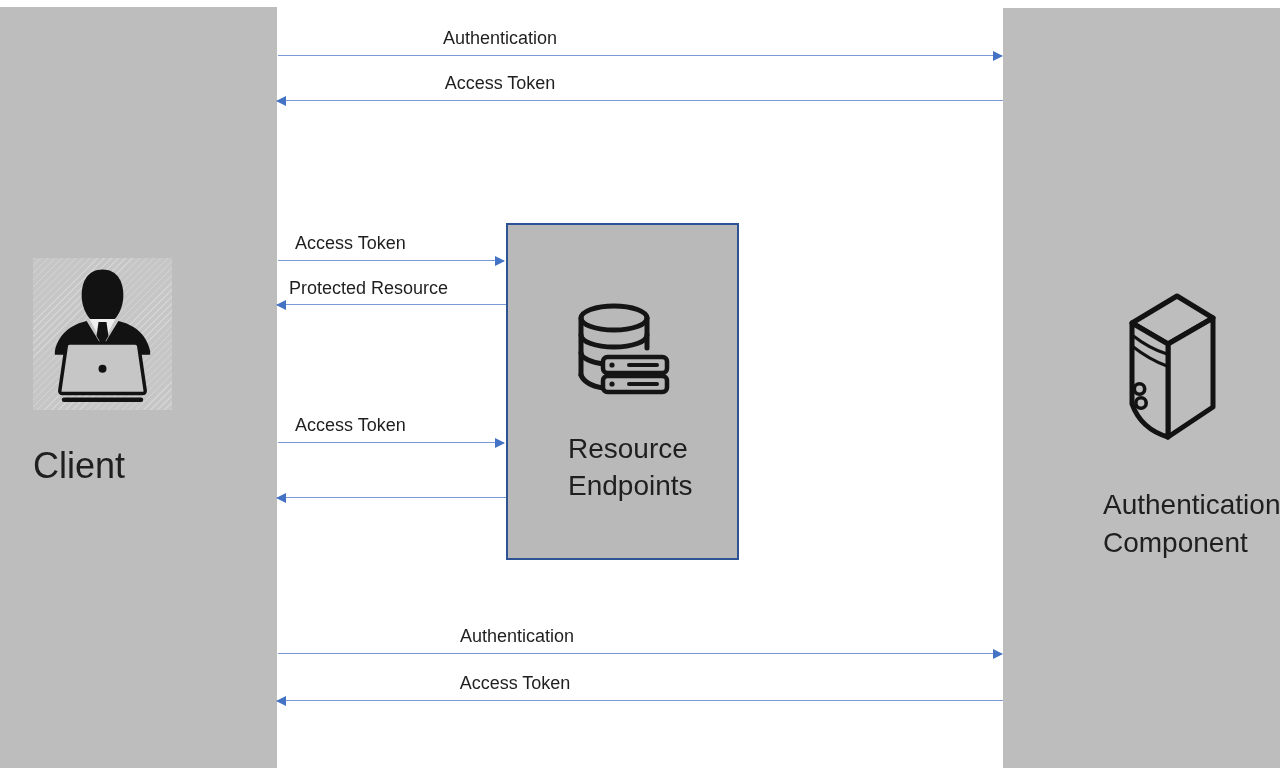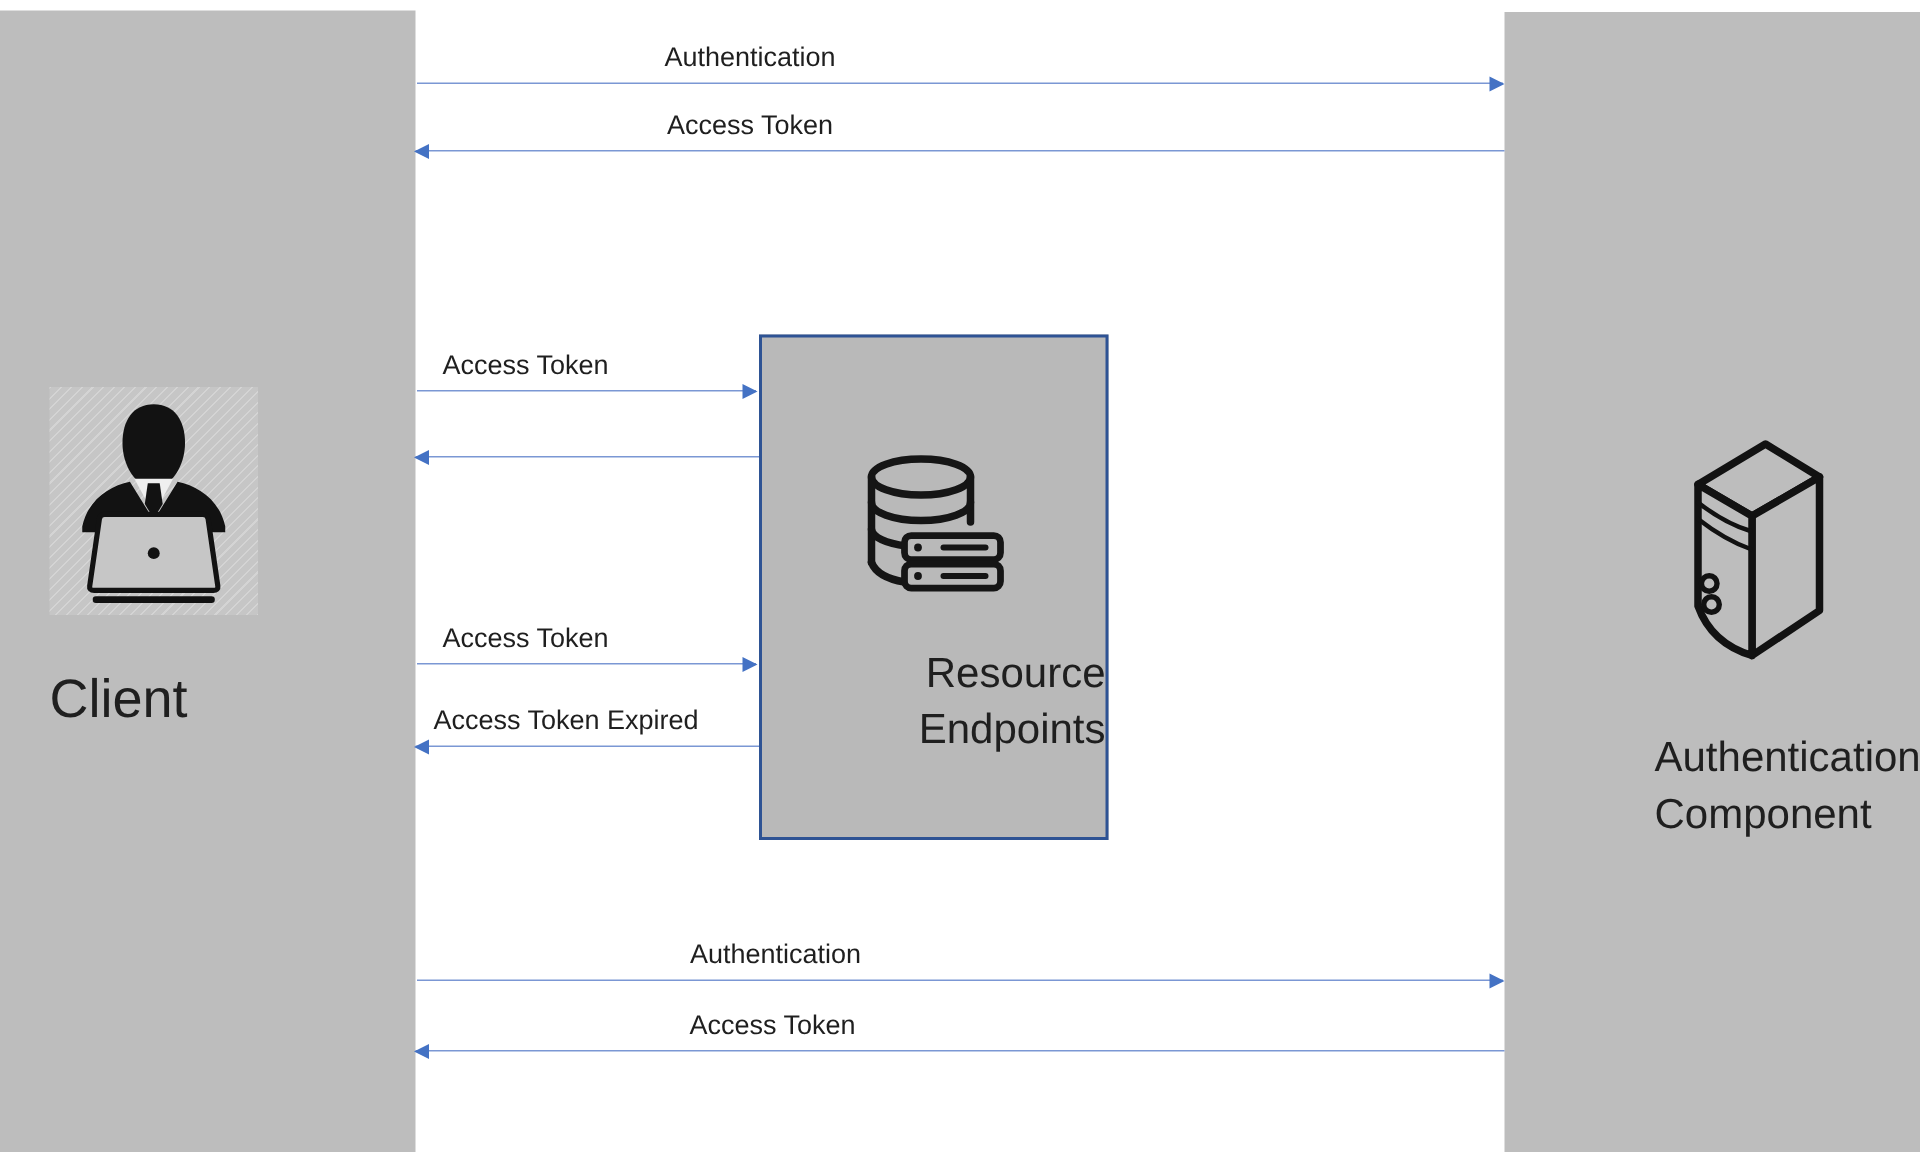--- a/index.html
+++ b/index.html
@@ -10,22 +10,22 @@
   .panel{position:absolute;background:#bdbdbd;}
   #left-panel{left:0;top:7px;width:277px;height:761px;}
   #right-panel{left:1003px;top:8px;width:277px;height:760px;}
 
   
   #resource-box{
     position:absolute;left:506px;top:223px;width:233px;height:337px;
     background:#b9b9b9;border:2px solid #2e5394;box-sizing:border-box;
   }
   #resource-box .box-label{
-    position:absolute;left:0;right:0;top:205px;text-align:right;
-    font-size:28px;line-height:37px;
+    position:absolute;left:12px;right:0;top:205px;text-align:left;
+    font-size:28px;line-height:37px;padding-left:48px;
   }
   #resource-box .box-label span{display:inline-block;width:170px;}
 
   
   #client-tile{
     position:absolute;left:33px;top:258px;width:139px;height:152px;
     background:#c6c6c6;
     background-image:repeating-linear-gradient(135deg, rgba(255,255,255,.25) 0 1px, rgba(0,0,0,0) 1px 5px);
   }
   #client-label{
@@ -122,30 +122,30 @@
   <div class="msg-label center" style="left:380px;top:71px;width:240px">Access Token</div>
   <div class="arrow dir-left" style="left:277px;top:100px;width:726px">
     <span class="head"></span>
   </div>
 
   <div class="msg-label" style="left:295px;top:231px">Access Token</div>
   <div class="arrow dir-right" style="left:278px;top:260px;width:226px">
     <span class="head"></span>
   </div>
 
+  <div class="msg-label" style="left:289px;top:276px">Protected Resource</div>
   <div class="arrow dir-left" style="left:277px;top:304px;width:229px">
     <span class="head"></span>
   </div>
 
   <div class="msg-label" style="left:295px;top:413px">Access Token</div>
   <div class="arrow dir-right" style="left:278px;top:442px;width:226px">
     <span class="head"></span>
   </div>
 
-  <div class="msg-label" style="left:289px;top:468px">Access Token Expired</div>
   <div class="arrow dir-left" style="left:277px;top:497px;width:229px">
     <span class="head"></span>
   </div>
 
   <div class="msg-label center" style="left:397px;top:624px;width:240px">Authentication</div>
   <div class="arrow dir-right" style="left:278px;top:653px;width:724px">
     <span class="head"></span>
   </div>
 
   <div class="msg-label center" style="left:395px;top:671px;width:240px">Access Token</div>

